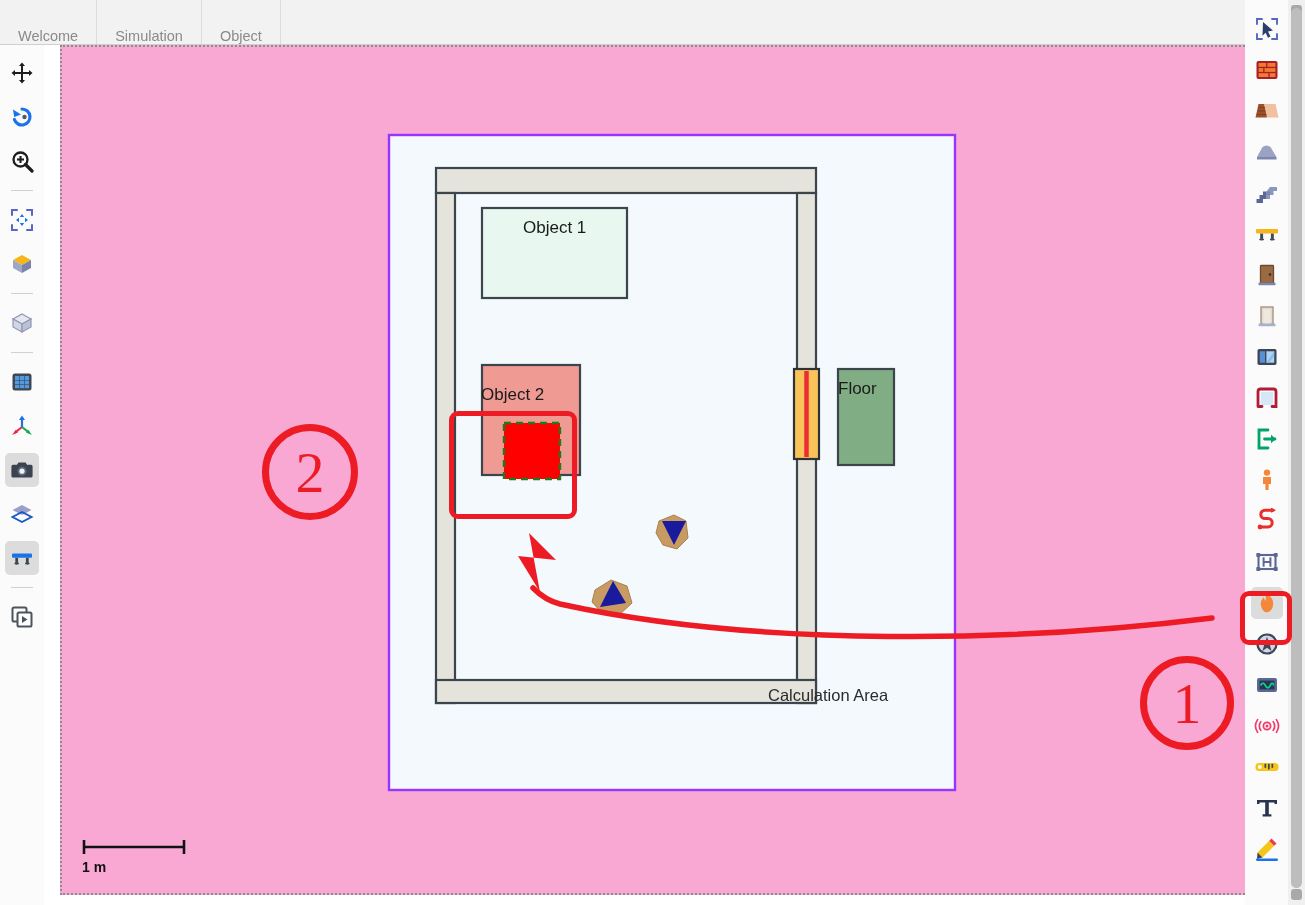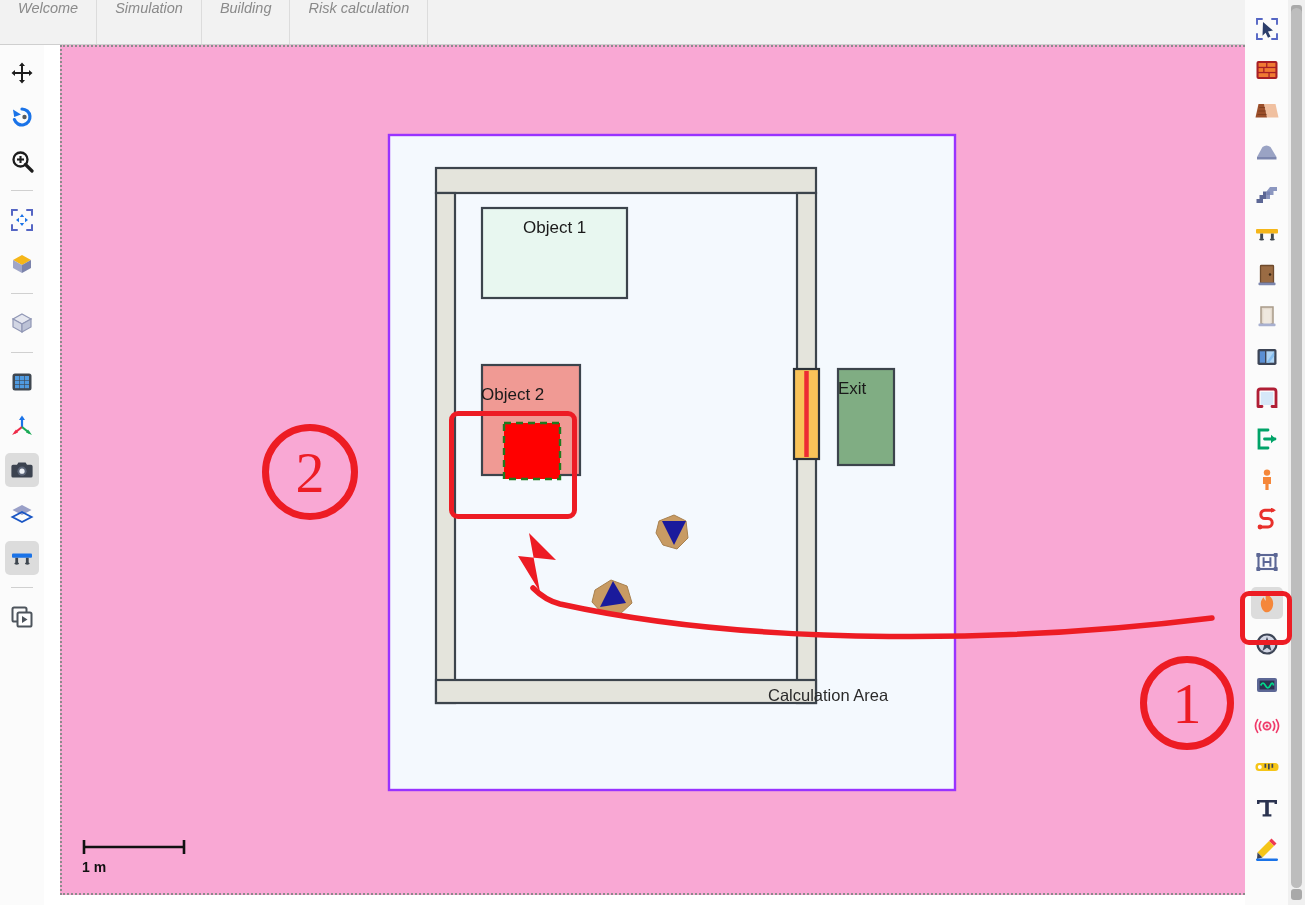--- a/index.html
+++ b/index.html
@@ -12,24 +12,24 @@
   #app { position: relative; width: 1305px; height: 905px; }
 
   
   .tabbar {
     position: absolute; left: 0; top: 0; width: 1245px; height: 45px;
     background: #f2f2f2;
     border-bottom: 1px solid #cfcfcf;
     display: flex; align-items: stretch;
   }
   .tab {
-    display: flex; align-items: flex-start; justify-content: center;
+    display: flex; align-items: flex-end; justify-content: center;
     padding: 0 18px; font-size: 14.5px; color: #8a8a8a;
     background: #f2f2f2; border-right: 1px solid #dcdcdc;
-    cursor: pointer; white-space: nowrap; font-style: italic;
+    cursor: pointer; white-space: nowrap;
   }
   .tab.active {
     background: #ffffff; color: #111111; font-weight: bold;
     border-right: 1px solid #cfcfcf;
     box-shadow: inset 0 0 0 0 #fff;
   }
   .tabbar-rest { flex: 1; background: #f2f2f2; }
 
   
   .left-toolbar {
@@ -107,24 +107,21 @@
 <div id="app">
 
   <div class="tabbar">
     <div class="tab">
       <span>Welcome</span>
     </div>
     <div class="tab">
       <span>Simulation</span>
     </div>
     <div class="tab">
-      <span>Building</span>
-    </div>
-    <div class="tab">
-      <span>Risk calculation</span>
+      <span>Object</span>
     </div>
     <div class="tabbar-rest"></div>
   </div>
 
   <div class="left-toolbar">
 
     <div class="tool">
       <svg width="24" height="24" viewBox="0 0 24 24">
         <path d="M12 1.5 L15 5 H13 V11 H19 V9 L22.5 12 L19 15 V13 H13 V19 H15 L12 22.5 L9 19 H11 V13 H5 V15 L1.5 12 L5 9 V11 H11 V5 H9 Z" fill="#1d1d1d"></path>
       </svg>
@@ -504,21 +501,21 @@
   </div>
 
   <div class="vscroll">
     <div class="arrow-top"></div>
     <div class="thumb"></div>
     <div class="arrow-bot"></div>
   </div>
 
   <div style="position:absolute;left:523px;top:218px;font-size:17px;color:#1a1a1a;">Object 1</div>
   <div style="position:absolute;left:481px;top:385px;font-size:17px;color:#1a1a1a;">Object 2</div>
-  <div style="position:absolute;left:838px;top:379px;font-size:17px;color:#1a1a1a;">Exit</div>
+  <div style="position:absolute;left:838px;top:379px;font-size:17px;color:#1a1a1a;">Floor</div>
 
   <div class="annot-layer">
 
     <div class="hl-box" style="left:449px;top:411px;width:128px;height:108px;"></div>
 
     <div class="hl-box" style="left:1240px;top:591px;width:52px;height:54px;"></div>
 
     <svg width="1305" height="905" style="position:absolute;left:0;top:0;">
       <path d="M1212 618 C1020 642 760 648 560 604 C548 601 540 595 533 588" fill="none" stroke="#ed1c24" stroke-width="5.5" stroke-linecap="round"></path>
       <path d="M529 533 L556 560 L518 556 L540 592 Z" fill="#ed1c24"></path>

